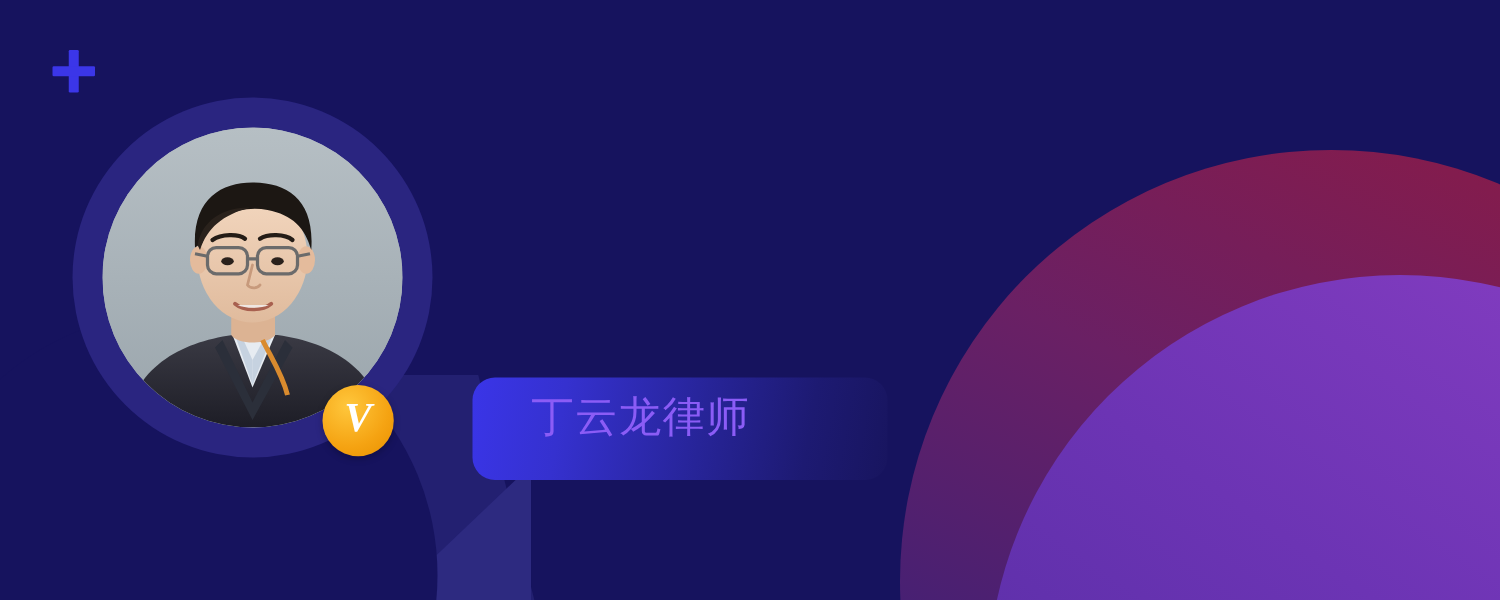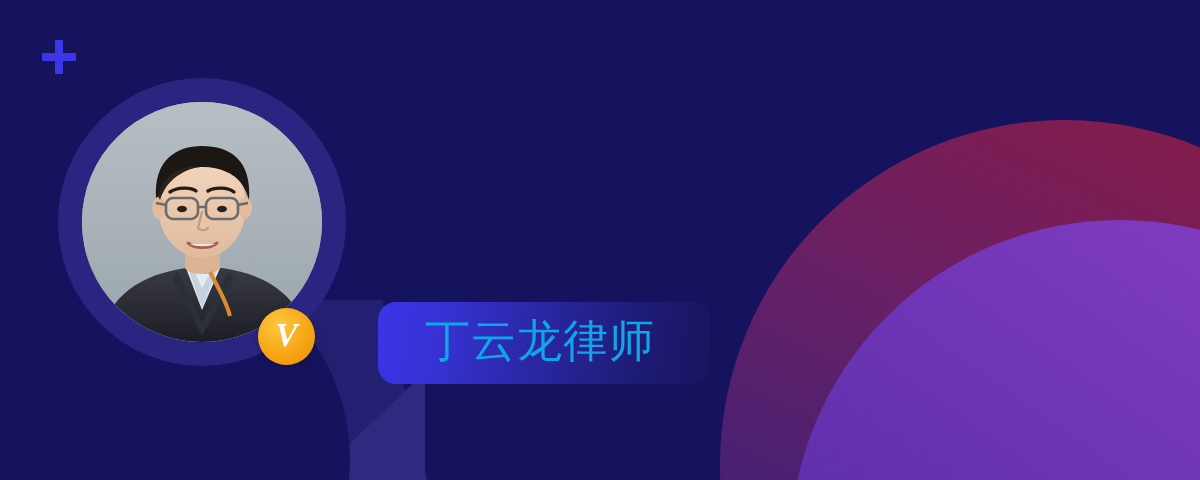--- a/index.html
+++ b/index.html
@@ -174,22 +174,22 @@
     width: 332px;
     height: 82px;
     border-radius: 18px;
     background: linear-gradient(100deg, #3a35e8 0%, #3531cf 22%, #272498 55%, #1d1a72 80%, #18155f 100%);
     z-index: 2;
   }
   .name-pill-text {
     position: absolute;
     left: 425px;
     top: 314px;
-    color: #0ea5e9;
-    font-size: 45px;
+    color: #8b5cf6;
+    font-size: 34px;
     font-weight: normal;
     line-height: 1.2;
     letter-spacing: 1px;
     z-index: 3;
     white-space: nowrap;
   }
 </style>
 </head>
 <body>
 

